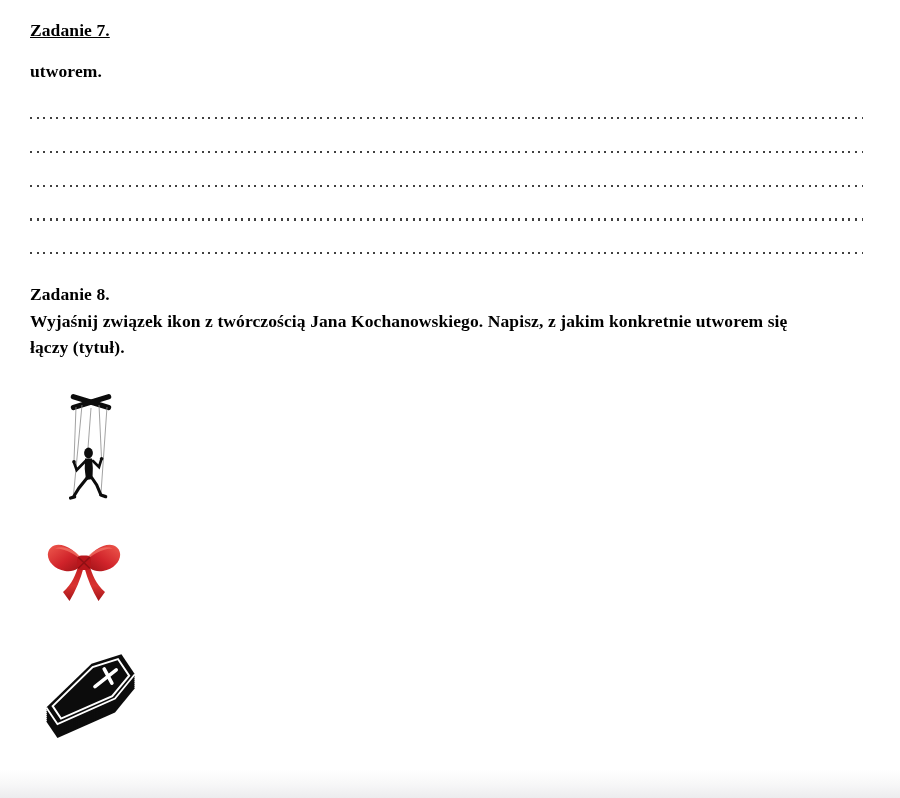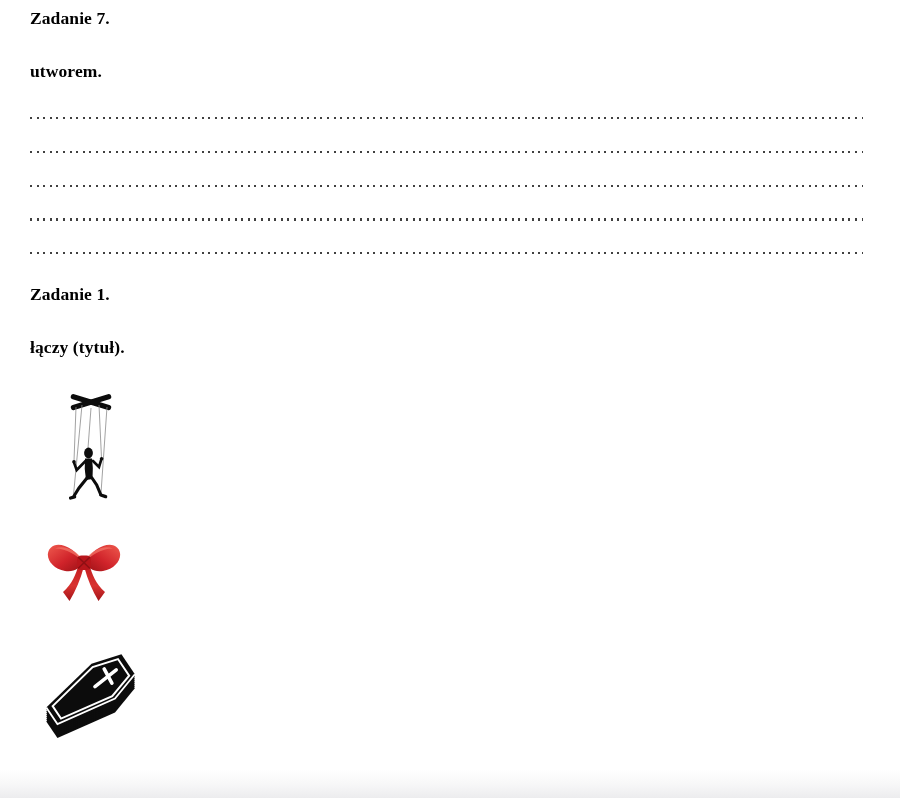--- a/index.html
+++ b/index.html
@@ -16,21 +16,21 @@
     width:900px;height:798px;position:relative;overflow:hidden;
     background:#ffffff;
     font-family:"Liberation Serif","DejaVu Serif",serif;
     color:var(--text);
   }
   .txt{
     position:absolute;left:30px;
     font-weight:bold;font-size:17.5px;line-height:26px;
     letter-spacing:0.1px;white-space:pre;
   }
-  #t7-title{top:5px;}
+  #t7-title{top:17px;text-decoration:underline;}
   #t7-body{top:32px;}
   #t8-title{top:281px;}
   #t8-body{top:308px;}
   #answer-lines{position:absolute;left:30px;top:117px;width:833px;}
   .answer-line{
     height:2.2px;margin-bottom:31.6px;
     background:repeating-linear-gradient(to right,var(--dot) 0 2.1px,transparent 2.1px 6.6px);
   }
   .icon{position:absolute;}
   #marionette{left:69px;top:391px;}
@@ -48,22 +48,22 @@
 <div class="txt" id="t7-body"><br><span>utworem.</span></div>
 
 <div id="answer-lines">
     <div class="answer-line"></div>
     <div class="answer-line"></div>
     <div class="answer-line"></div>
     <div class="answer-line"></div>
     <div class="answer-line"></div>
   </div>
 
-<div class="txt" id="t8-title">Zadanie 1.</div>
-<div class="txt" id="t8-body"><br><span>łączy (tytuł).</span></div>
+<div class="txt" id="t8-title">Zadanie 8.</div>
+<div class="txt" id="t8-body"><span>Wyjaśnij związek ikon z twórczością Jana Kochanowskiego. Napisz, z jakim konkretnie utworem się</span><br><span>łączy (tytuł).</span></div>
 
 <svg class="icon" id="marionette" width="46" height="111" viewBox="0 0 46 111" aria-hidden="true">
   <g fill="var(--icon-black)">
     <rect x="1" y="8.4" width="42" height="5.4" rx="2.6" transform="rotate(17 22 11)"></rect>
     <rect x="1" y="8.4" width="42" height="5.4" rx="2.6" transform="rotate(-17 22 11)"></rect>
   </g>
   <g stroke="var(--string)" stroke-width="0.8" fill="none">
     <line x1="7" y1="16" x2="5" y2="70"></line>
     <line x1="13" y1="14" x2="4.5" y2="104"></line>
     <line x1="22" y1="17" x2="19" y2="57"></line>

